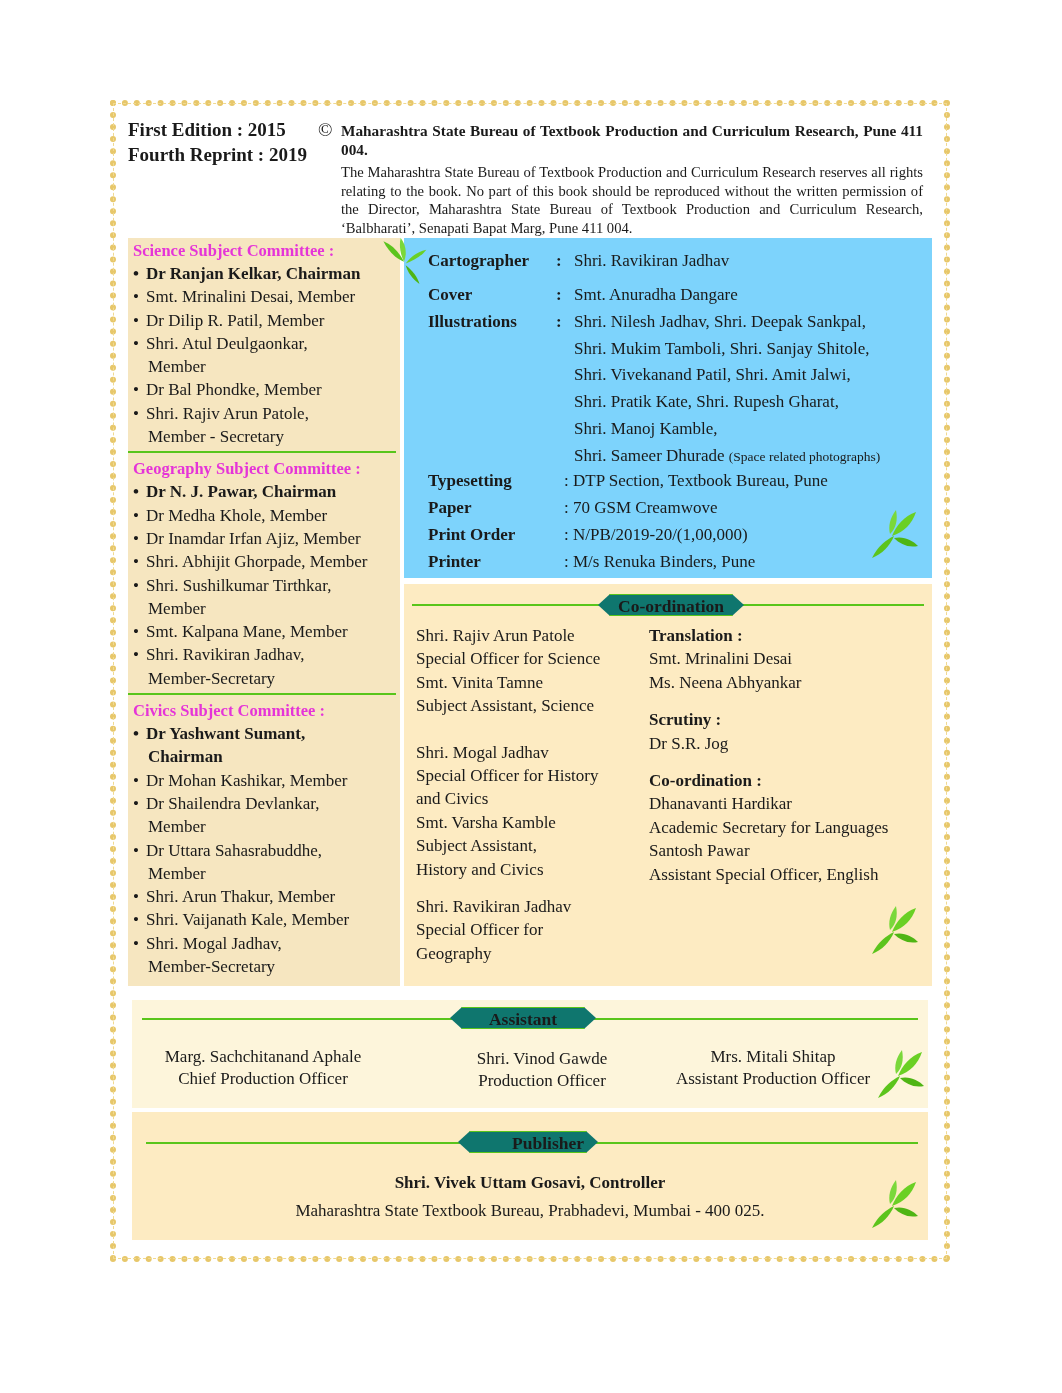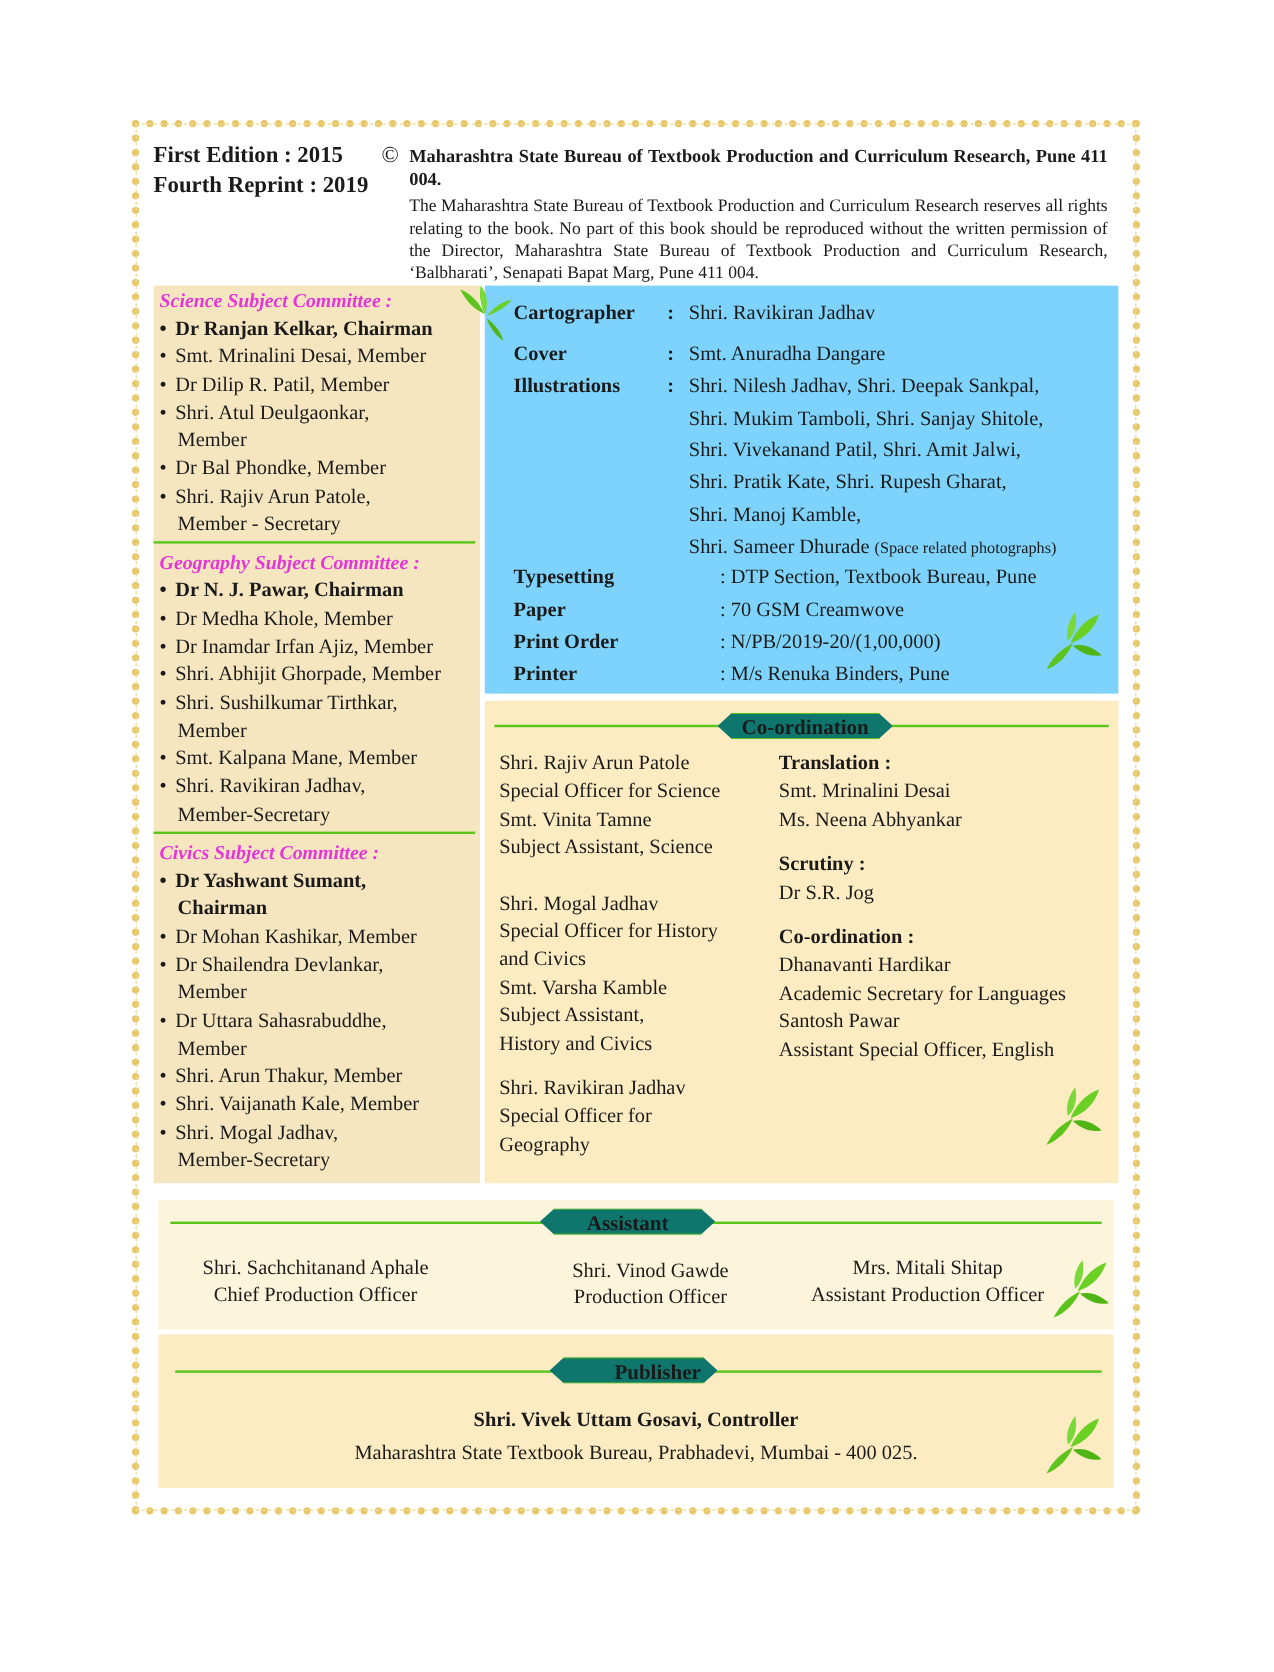--- a/index.html
+++ b/index.html
@@ -13,35 +13,35 @@
   }
 
   .hdr { position: absolute; left: 128px; top: 117px; width: 800px; height: 120px; }
   .ed { position: absolute; left: 0; top: 0; font-weight: bold; font-size: 19px; line-height: 25px; }
   .copy-sym { position: absolute; left: 190px; top: 2px; font-size: 19px; }
   .copy-title { position: absolute; left: 213px; top: 4px; width: 582px; font-weight: bold; font-size: 15.3px; line-height: 19px; text-align: justify; }
   .copy-body { position: absolute; left: 213px; top: 46px; width: 582px; font-size: 14.6px; line-height: 18.5px; text-align: justify; }
 
   .left-col { position: absolute; left: 128px; top: 238px; width: 272px; height: 748px; background: #f6e6c0; }
   .cmt { padding: 2px 0 0 5px; }
-  .cmt-title { color: #e534d8; font-weight: bold; font-size: 16.5px; line-height: 22px; font-style: italic; }
+  .cmt-title { color: #e534d8; font-weight: bold; font-size: 16.5px; line-height: 22px; }
   .cmt ul { list-style: none; }
   .cmt li { font-size: 17px; line-height: 23.3px; position: relative; padding-left: 13px; }
   .cmt li::before { content: "•"; position: absolute; left: 0; top: 0; }
   .cmt li.b { font-weight: bold; }
   .cmt li .cont { display: block; padding-left: 2px; }
   .divider { height: 2px; background: #59c51b; margin: 3px 0 3px 0; width: 268px; }
 
   .right-top { position: absolute; left: 404px; top: 238px; width: 528px; height: 340px; background: #7dd3fc; }
   .row { position: absolute; left: 24px; font-size: 17px; line-height: 26.7px; display: flex; }
   .row .lbl { font-weight: bold; width: 128px; }
   .row .colon { width: 18px; font-weight: bold; }
   .row .val { width: 370px; }
   .row .val span.small { font-size: 13.5px; }
-  .row2 { position: absolute; left: 24px; font-size: 17px; line-height: 26.7px; display: flex; gap: 36px; }
+  .row2 { position: absolute; left: 24px; font-size: 17px; line-height: 26.7px; display: flex; }
   .row2 .lbl { font-weight: bold; width: 136px; }
 
   .coord { position: absolute; left: 404px; top: 584px; width: 528px; height: 402px; background: #fdebc2; }
   .banner-line { position: absolute; height: 2px; background: #59c51b; }
   .banner-tag {
     position: absolute; height: 22px; padding: 0 14px; background: #0f766e;
     font-weight: bold; font-size: 17.5px; line-height: 22px; text-align: center;
     clip-path: polygon(12px 0, calc(100% - 12px) 0, 100% 50%, calc(100% - 12px) 100%, 12px 100%, 0 50%);
     border-top: 1px solid #59c51b; border-bottom: 1px solid #59c51b;
   }
@@ -208,21 +208,21 @@
   <path d="M4 6 C14 10 22 18 28 30 C18 26 10 18 4 6Z" fill="#5cc41c"></path>
   <path d="M28 30 C32 20 30 10 24 2 C22 12 24 22 28 30Z" fill="#7ad83a"></path>
   <path d="M30 32 C40 28 48 24 54 16 C44 18 36 24 30 32Z" fill="#6ad024"></path>
   <path d="M30 34 C38 40 44 48 46 56 C38 50 32 42 30 34Z" fill="#4fb514"></path>
 </svg>
 
 <div class="production">
   <div class="banner-line" style="left:10px; top:18px; width:776px;"></div>
   <div class="banner-tag" style="left:318px; top:7px; width:146px;">Assistant</div>
   <div class="prod-col" style="left:16px; width:230px;">
-    <div>Shri. Sachchitanand Aphale</div>
+    <div>Marg. Sachchitanand Aphale</div>
     <div>Chief Production Officer</div>
   </div>
   <div class="prod-col" style="left:300px; width:220px; top:48px;">
     <div>Shri. Vinod Gawde</div>
     <div>Production Officer</div>
   </div>
   <div class="prod-col" style="left:526px; width:230px;">
     <div>Mrs. Mitali Shitap</div>
     <div>Assistant Production Officer</div>
   </div>

